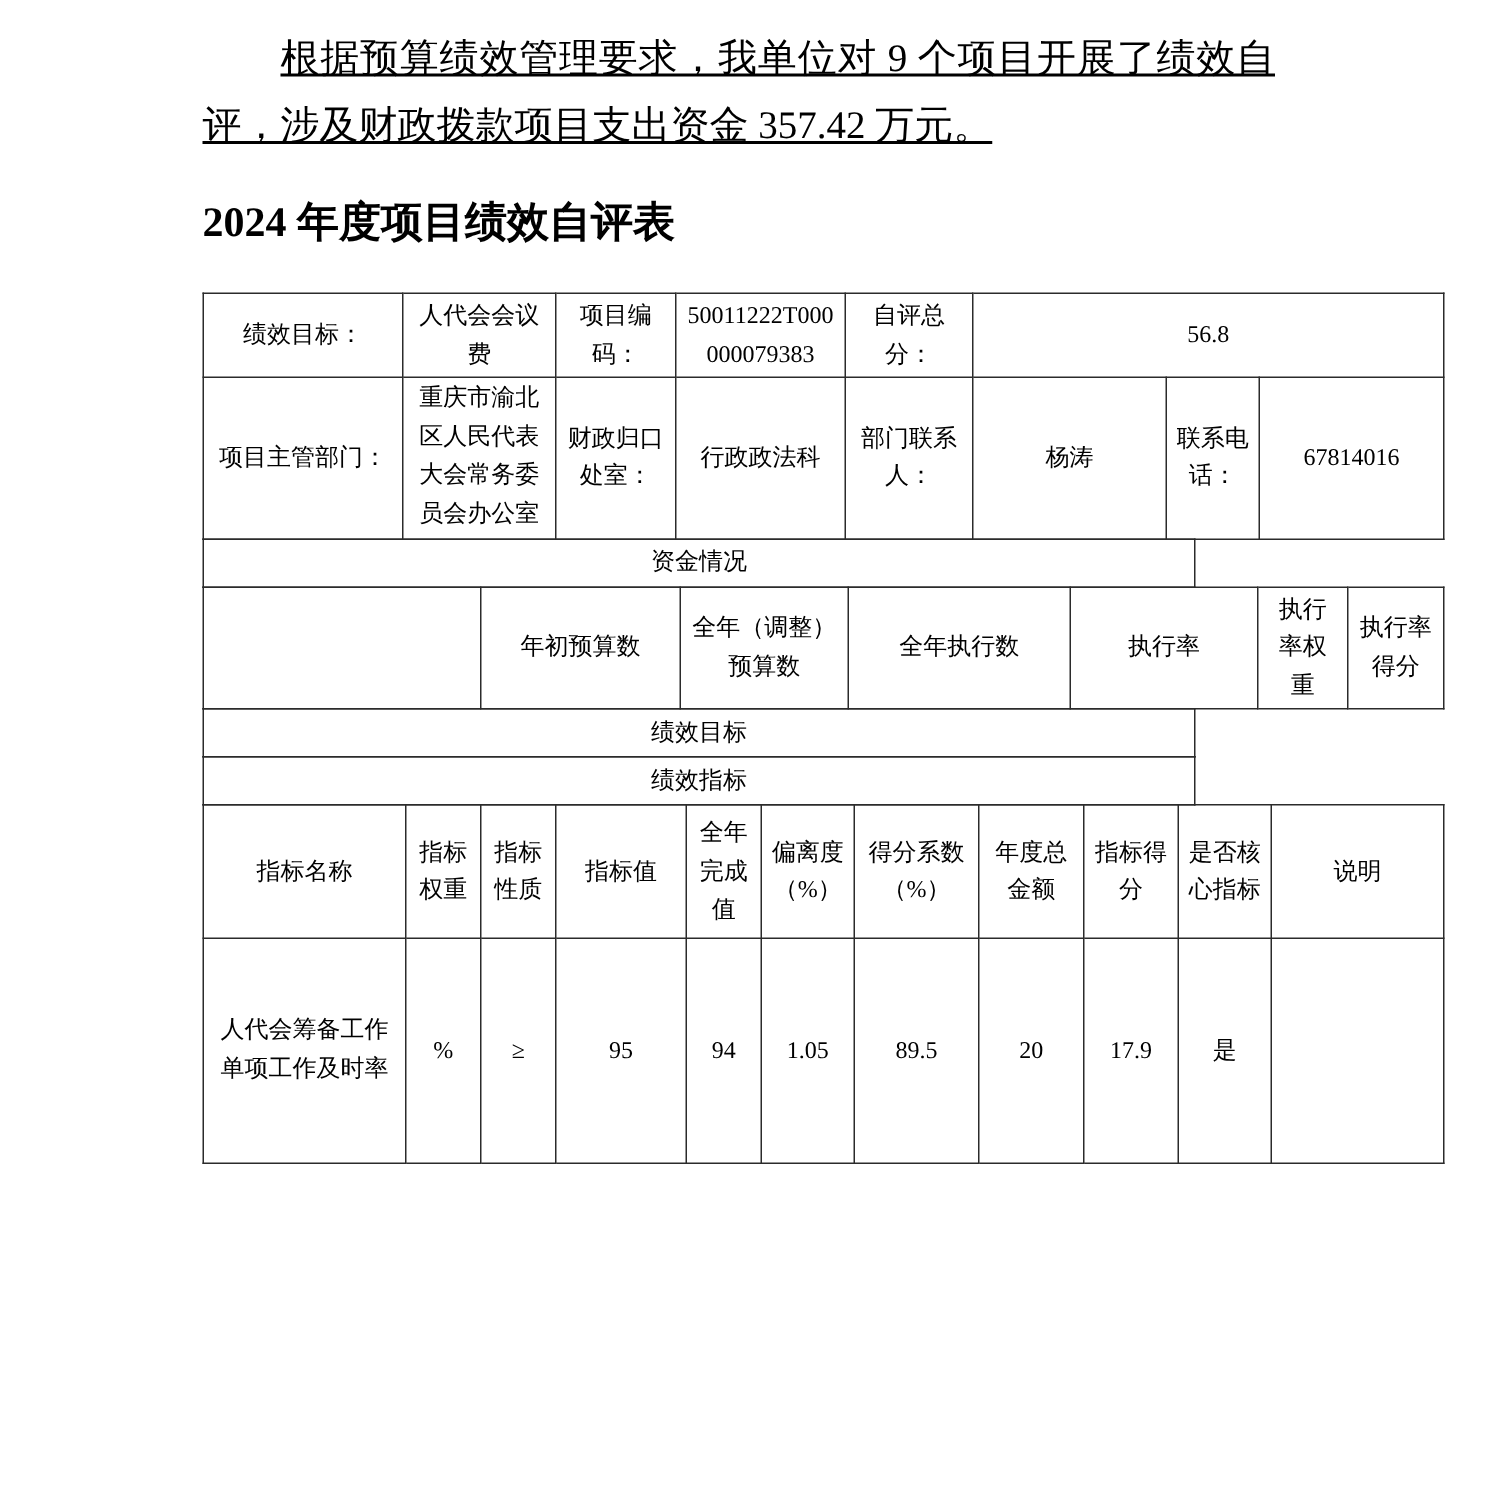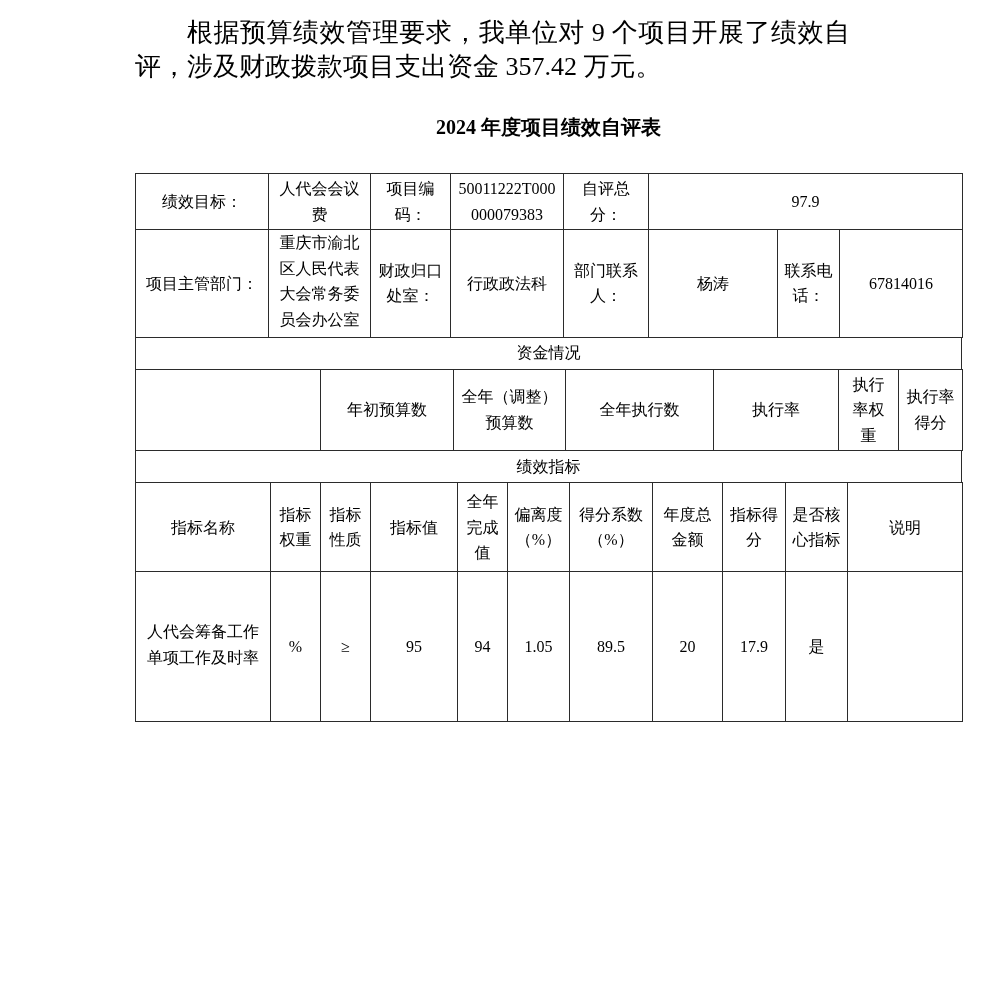--- a/index.html
+++ b/index.html
@@ -11,35 +11,35 @@
     overflow: hidden;
     color: #000;
     font-family: "Liberation Serif", "DejaVu Serif", serif;
   }
   .content { width: 827px; margin-left: 135px; padding-top: 16px; }
 
   .intro {
     width: 715px;
     margin: 0;
     font-size: 26px;
-    line-height: 34px;
+    line-height: 45px;
     text-align: justify;
     text-indent: 2em;
+    text-decoration: underline;
   }
 
   .doc-title {
     margin: 22px 0 26px 0;
-    font-size: 20px;
+    font-size: 28px;
     line-height: 42px;
     font-weight: bold;
-    text-align: center;
   }
 
   table.tbl {
-    width: 827px;
+    width: 662px;
     border-collapse: collapse;
     table-layout: fixed;
     font-size: 16px;
     margin-top: -1px;
   }
   table.tbl td {
     border: 1px solid #2b2b2b;
     padding: 2px 6px;
     text-align: center;
     vertical-align: middle;
@@ -73,21 +73,21 @@
           <col style="width:62px">
           <col style="width:123px">
       </colgroup>
       <tbody>
           <tr style="height:56px">
         <td class="lbl">绩效目标：</td>
         <td>人代会会议费</td>
         <td class="lbl">项目编码：</td>
         <td class="code">50011222T000000079383</td>
         <td class="lbl">自评总分：</td>
-        <td colspan="3">97.9</td>
+        <td colspan="3">56.8</td>
       </tr>
       <tr style="height:106px">
         <td class="lbl">项目主管部门：</td>
         <td class="just">重庆市渝北区人民代表大会常务委员会办公室</td>
         <td class="lbl">财政归口处室：</td>
         <td>行政政法科</td>
         <td class="lbl">部门联系人：</td>
         <td>杨涛</td>
         <td class="lbl">联系电话：</td>
         <td>67814016</td>
@@ -119,20 +119,27 @@
         <td>年初预算数</td>
         <td>全年（调整）预算数</td>
         <td>全年执行数</td>
         <td>执行率</td>
         <td>执行率权重</td>
         <td>执行率得分</td>
       </tr>
     </tbody>
       </table>
 
+    <table class="tbl">
+      <tbody>
+          <tr>
+        <td class="sec-bar">绩效目标</td>
+      </tr>
+    </tbody>
+      </table>
 
 
     <table class="tbl">
       <tbody>
           <tr>
         <td class="sec-bar">绩效指标</td>
       </tr>
     </tbody>
       </table>
 

